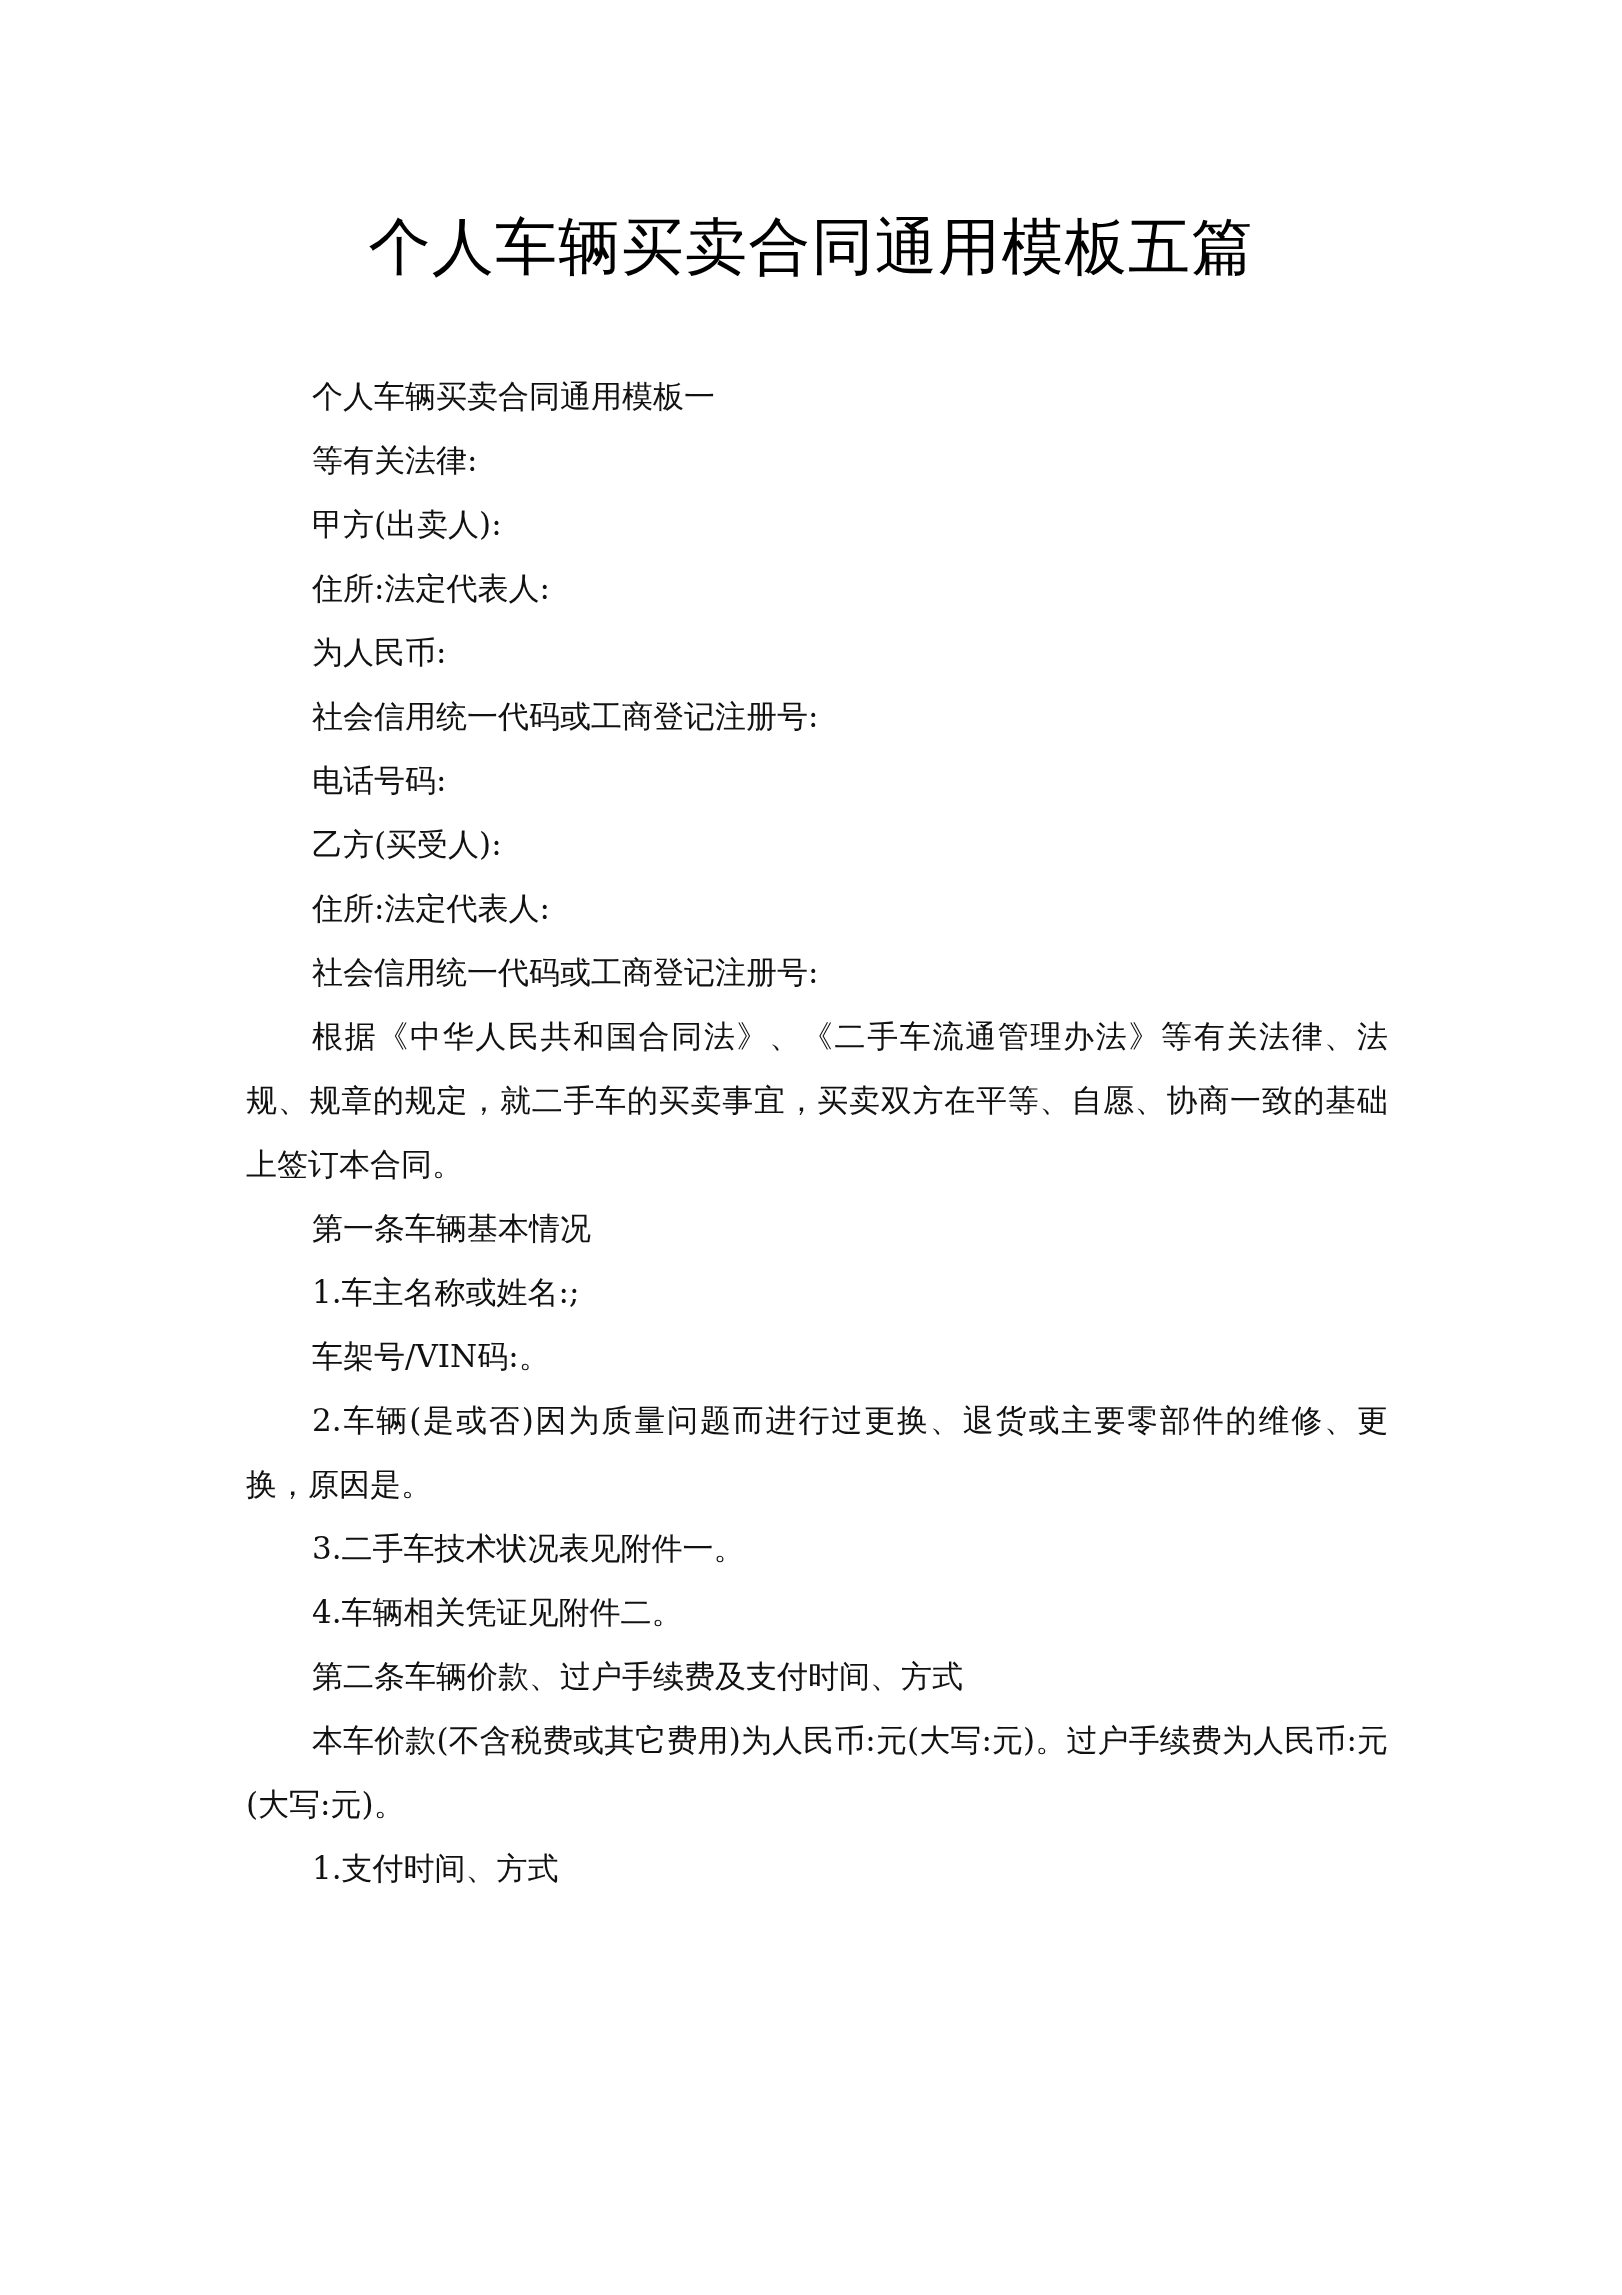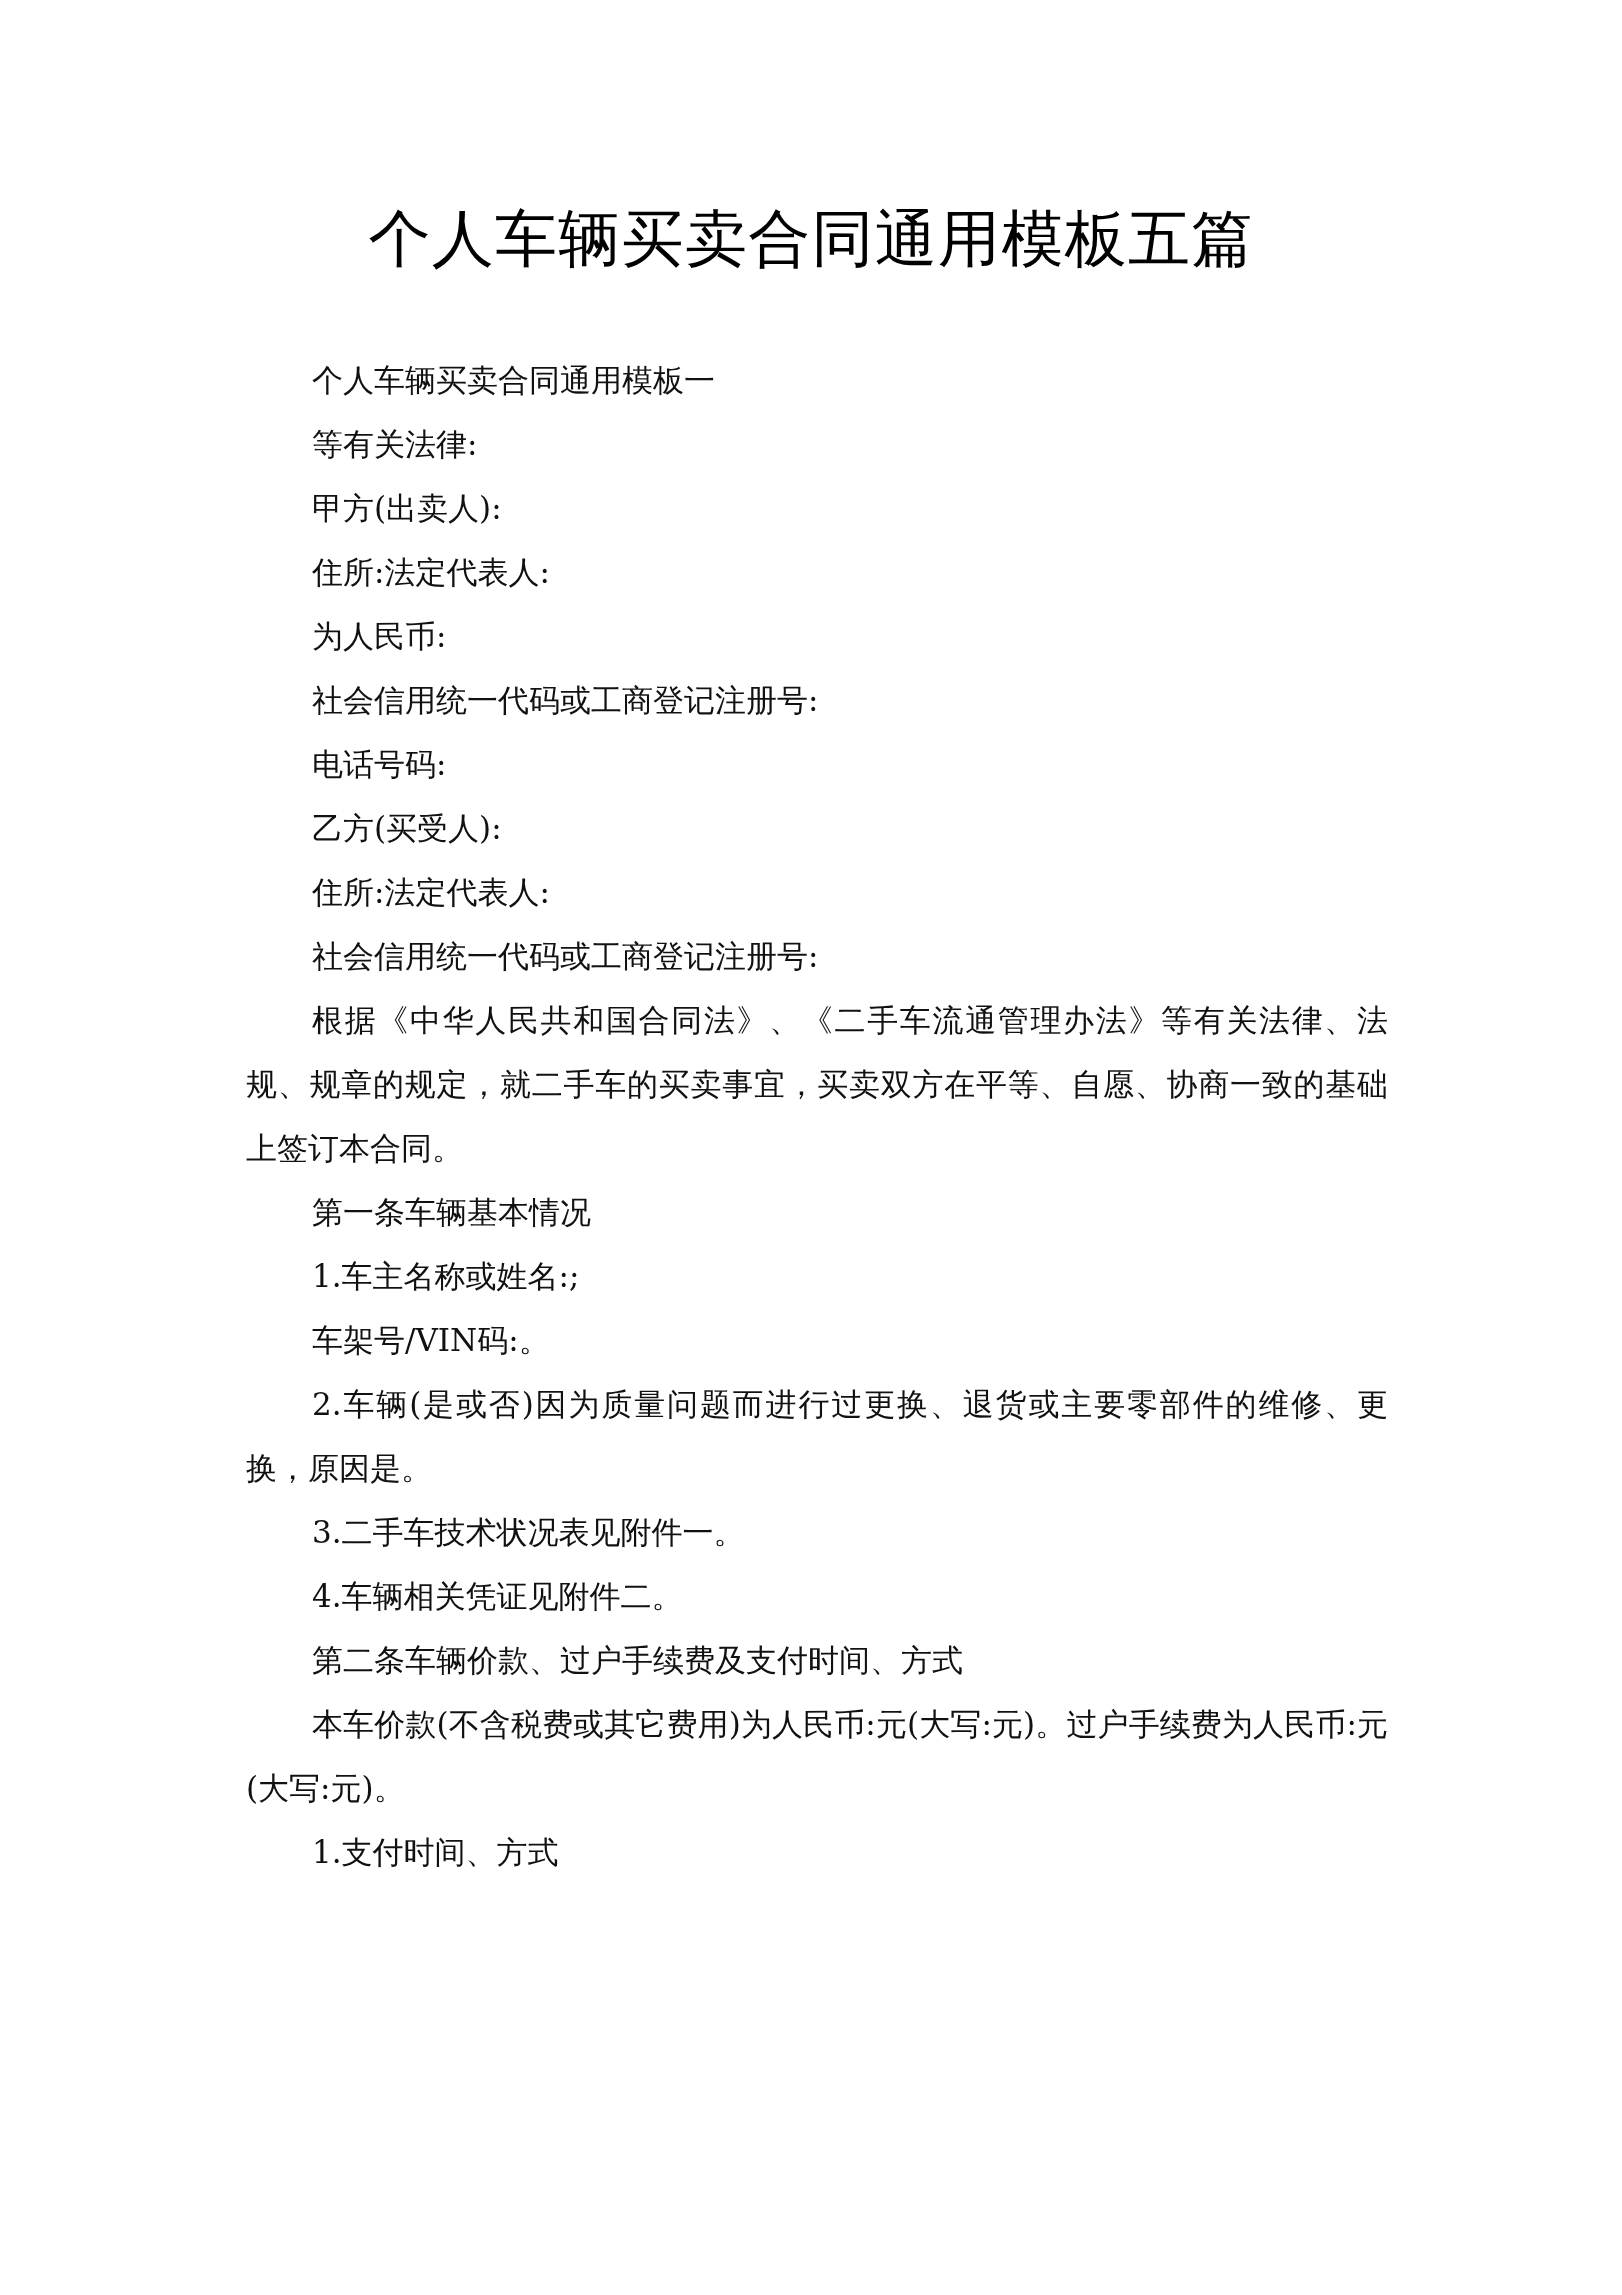--- a/index.html
+++ b/index.html
@@ -20,33 +20,33 @@
       left: 0;
       top: 0;
       width: 1623px;
       height: 2295px;
       background: #ffffff;
     }
     .doc-title {
       position: absolute;
       left: 0;
       width: 1623px;
-      top: 199px;
+      top: 207px;
       text-align: center;
       font-size: 62px;
       line-height: 79px;
       letter-spacing: 1.3px;
       font-weight: normal;
       color: #000000;
       margin: 0;
     }
     .body-text {
       position: absolute;
       left: 246px;
-      top: 348px;
+      top: 364px;
       width: 1142px;
       font-size: 31px;
       line-height: 64px;
       color: #111111;
     }
     .para {
       margin: 0;
       text-indent: 66px;
       text-align: justify;
       word-break: break-all;

